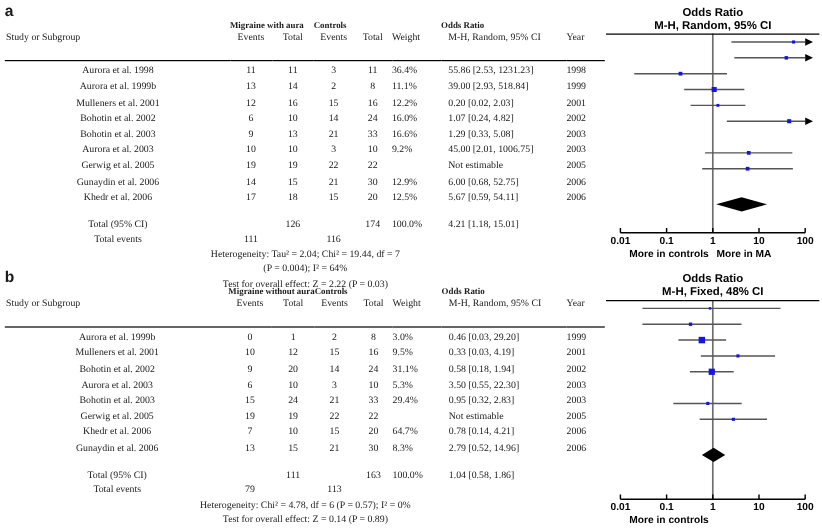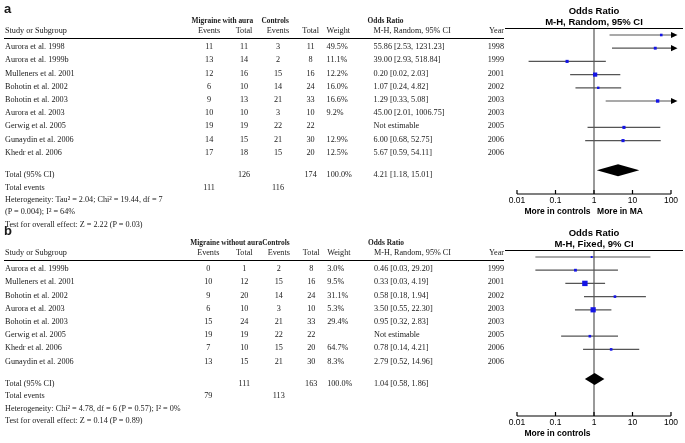--- a/index.html
+++ b/index.html
@@ -28,30 +28,30 @@
     font-size:8.2px;
     line-height:10px;
   }
   .tbl td,.tbl th{padding:0;margin:0;vertical-align:bottom;white-space:nowrap;}
 
   .grp-hdr td{
     font-weight:bold;font-size:7.4px;
     padding-bottom:0px;
   }
   .col-hdr td{
-    font-size:8.2px;padding-bottom:1px;
+    font-size:8.2px;padding-bottom:13px;
   }
   .col-hdr td.lbl{text-align:left;}
   .rule-row td{border-bottom:1.1px solid #000;height:1px;padding:0;}
 
-  td.lbl{text-align:left;padding-left:1px;}
+  td.lbl{text-align:center;padding-left:1px;}
   td.num{text-align:center;}
   td.wt{text-align:left;padding-right:4px;}
   td.ci{text-align:left;padding-left:6px;}
-  td.yr{text-align:right;}
+  td.yr{text-align:left;}
 
   .data-row td{height:13.2px;}
   .spacer-row td{height:9px;}
   .total-row td{height:13.5px;}
   .foot-row td{height:12.4px;font-size:8.2px;}
   .foot-row td.lbl{padding-left:1px;}
 
   
   col.c-study{width:218px;}
   col.c-e1{width:36px;}
@@ -70,21 +70,21 @@
     font-size:9.5px;font-weight:bold;color:#000;
   }
   .plot-title .l1{display:block;line-height:11px;}
   .plot-title .l2{display:block;line-height:11px;}
 
   .plot-canvas{position:absolute;left:0;top:0;width:100%;height:100%;}
 
   .axis-tick-label{
     position:absolute;
     font-family:"Liberation Sans", sans-serif;
-    font-size:8.5px;font-weight:normal;color:#000;
+    font-size:8.5px;font-weight:bold;color:#000;
     transform:translateX(-50%);
     white-space:nowrap;
   }
   .axis-foot{
     position:absolute;
     font-family:"Liberation Sans", sans-serif;
     font-size:8.5px;font-weight:bold;color:#000;
     white-space:nowrap;
   }
   .foot-left{transform:translateX(-50%);}
@@ -127,21 +127,21 @@
         </tr>
         <tr class="rule-row">
           <td colspan="8"></td>
         </tr>
         <tr class="data-row">
           <td class="lbl">Aurora et al. 1998</td>
           <td class="num">11</td>
           <td class="num">11</td>
           <td class="num">3</td>
           <td class="num">11</td>
-          <td class="wt">49.5%</td>
+          <td class="wt">36.4%</td>
           <td class="ci">55.86 [2.53, 1231.23]</td>
           <td class="yr">1998</td>
         </tr>
         <tr class="data-row">
           <td class="lbl">Aurora et al. 1999b</td>
           <td class="num">13</td>
           <td class="num">14</td>
           <td class="num">2</td>
           <td class="num">8</td>
           <td class="wt">11.1%</td>
@@ -457,21 +457,21 @@
           <td class="lbl" colspan="8">Heterogeneity: Chi² = 4.78, df = 6 (P = 0.57); I² = 0%</td>
         </tr>
         <tr class="foot-row">
           <td class="lbl" colspan="8">Test for overall effect: Z = 0.14 (P = 0.89)</td>
         </tr>
       </tbody>
   </table>
   <div class="plot" id="plot-b" style="left:505px;top:2px;width:178px;height:218px;">
     <div class="plot-title" style="top:3px;">
       <span class="l1">Odds Ratio</span>
-      <span class="l2">M-H, Fixed, 9% CI</span>
+      <span class="l2">M-H, Fixed, 48% CI</span>
     </div>
     <svg class="plot-canvas" id="svg-b" viewBox="0 0 178 218" preserveAspectRatio="none">
         <line x1="89" y1="26" x2="89" y2="192" stroke="#6e6e6e" stroke-width="1.4"></line>
         <line x1="0" y1="26.5" x2="178" y2="26.5" stroke="#000" stroke-width="1.1"></line>
         <g>
           <line x1="30.369168306707003" y1="33" x2="145.4172397807641" y2="33" stroke="#555555" stroke-width="1.2"></line>
           <rect x="85.67149122581681" y="32" width="2" height="2" fill="#1414e6"></rect>
         </g>
         <g>
           <line x1="30.369168306707003" y1="46.2" x2="112.95523988420236" y2="46.2" stroke="#555555" stroke-width="1.2"></line>

